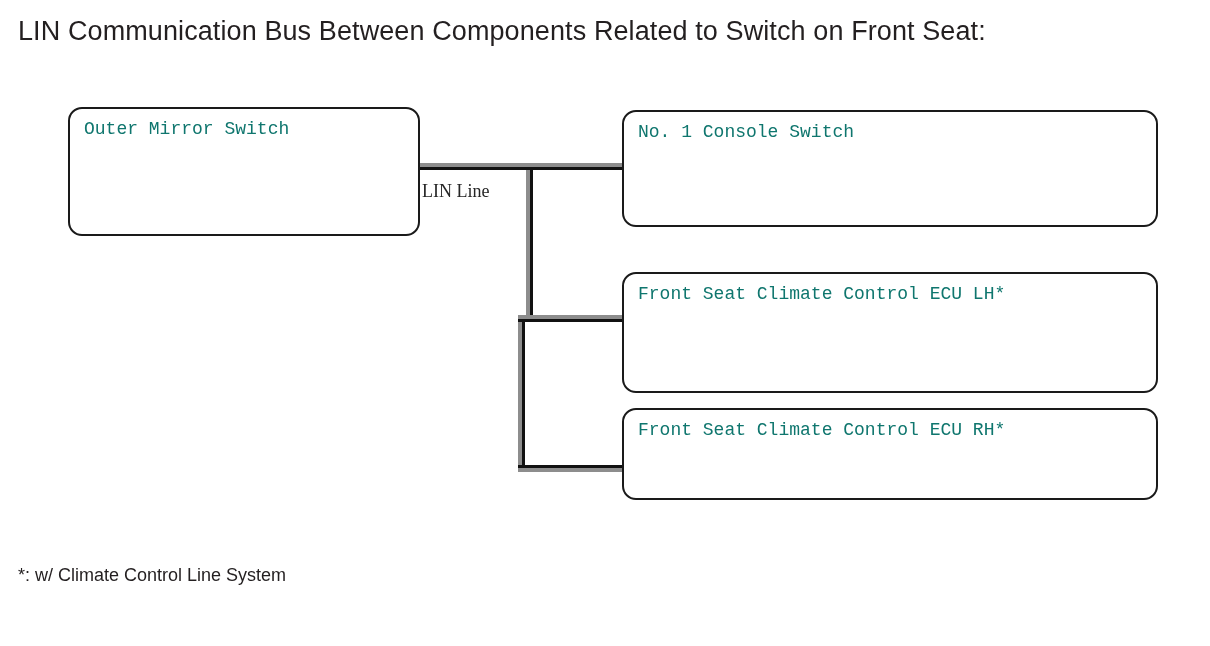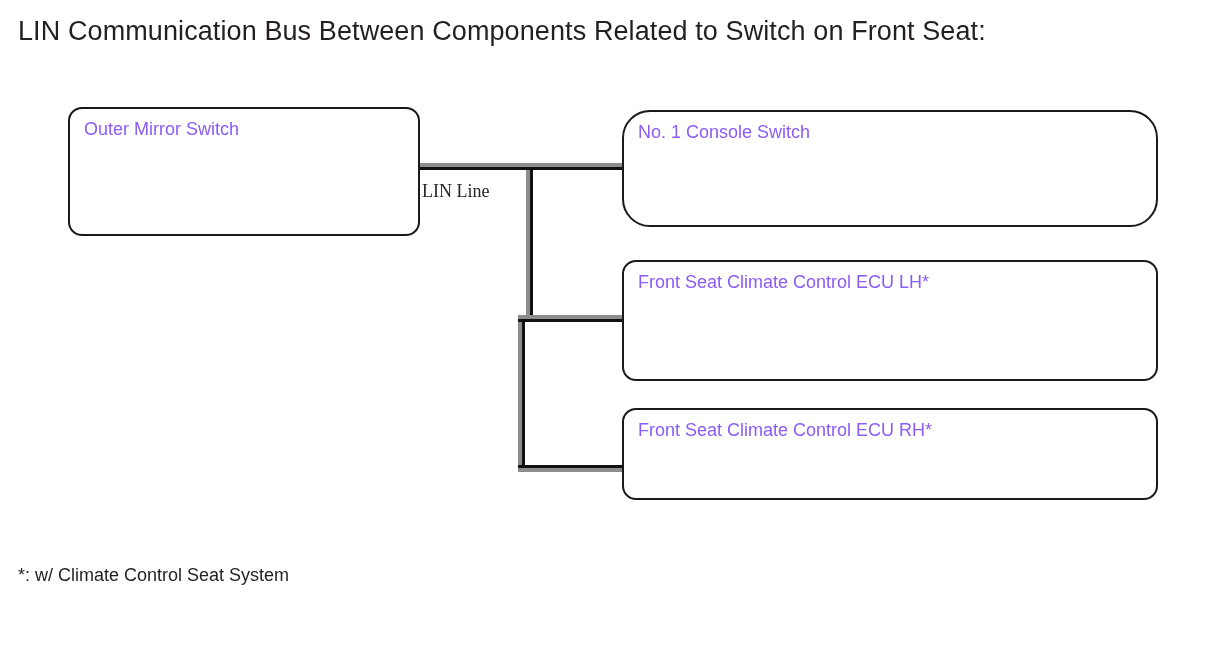--- a/index.html
+++ b/index.html
@@ -48,22 +48,23 @@
     background: #ffffff;
     border: 2.2px solid #1a1a1a;
     border-radius: 14px;
   }
   .node-label {
     position: absolute;
     left: 14px;
     top: 9px;
     font-size: 18px;
     line-height: 23px;
-    color: #8b5cf6;
+    color: #0f766e;
     white-space: nowrap;
+    font-family: Liberation Mono, monospace;
   }
 
   
   .bus-h {
     position: absolute;
     height: 7px;
     background: #8d8d8d;
     border-bottom: 3px solid #111111;
     box-sizing: border-box;
   }
@@ -107,27 +108,27 @@
   <div class="bus-h" style="left:518px; top:315px; width:108px;"></div>
 
   <div class="bus-h flip" style="left:518px; top:465px; width:108px;"></div>
 
   <div class="lin-line-label" style="left:422px; top:180px;">LIN Line</div>
 
   <div class="node-box" style="left:68px; top:107px; width:352px; height:129px;">
     <div class="node-label">Outer Mirror Switch</div>
   </div>
 
-  <div class="node-box" style="left:622px; top:110px; width:536px; height:117px;border-radius:28px;">
+  <div class="node-box" style="left:622px; top:110px; width:536px; height:117px;">
     <div class="node-label">No. 1 Console Switch</div>
   </div>
 
-  <div class="node-box" style="left:622px; top:260px; width:536px; height:121px;">
+  <div class="node-box" style="left:622px; top:272px; width:536px; height:121px;">
     <div class="node-label">Front Seat Climate Control ECU LH*</div>
   </div>
 
   <div class="node-box" style="left:622px; top:408px; width:536px; height:92px;padding-left:12px;">
     <div class="node-label">Front Seat Climate Control ECU RH*</div>
   </div>
 
-  <div class="diagram-footnote">*: w/ Climate Control Seat System</div>
+  <div class="diagram-footnote">*: w/ Climate Control Line System</div>
 
 </div>
 
 </body></html>

